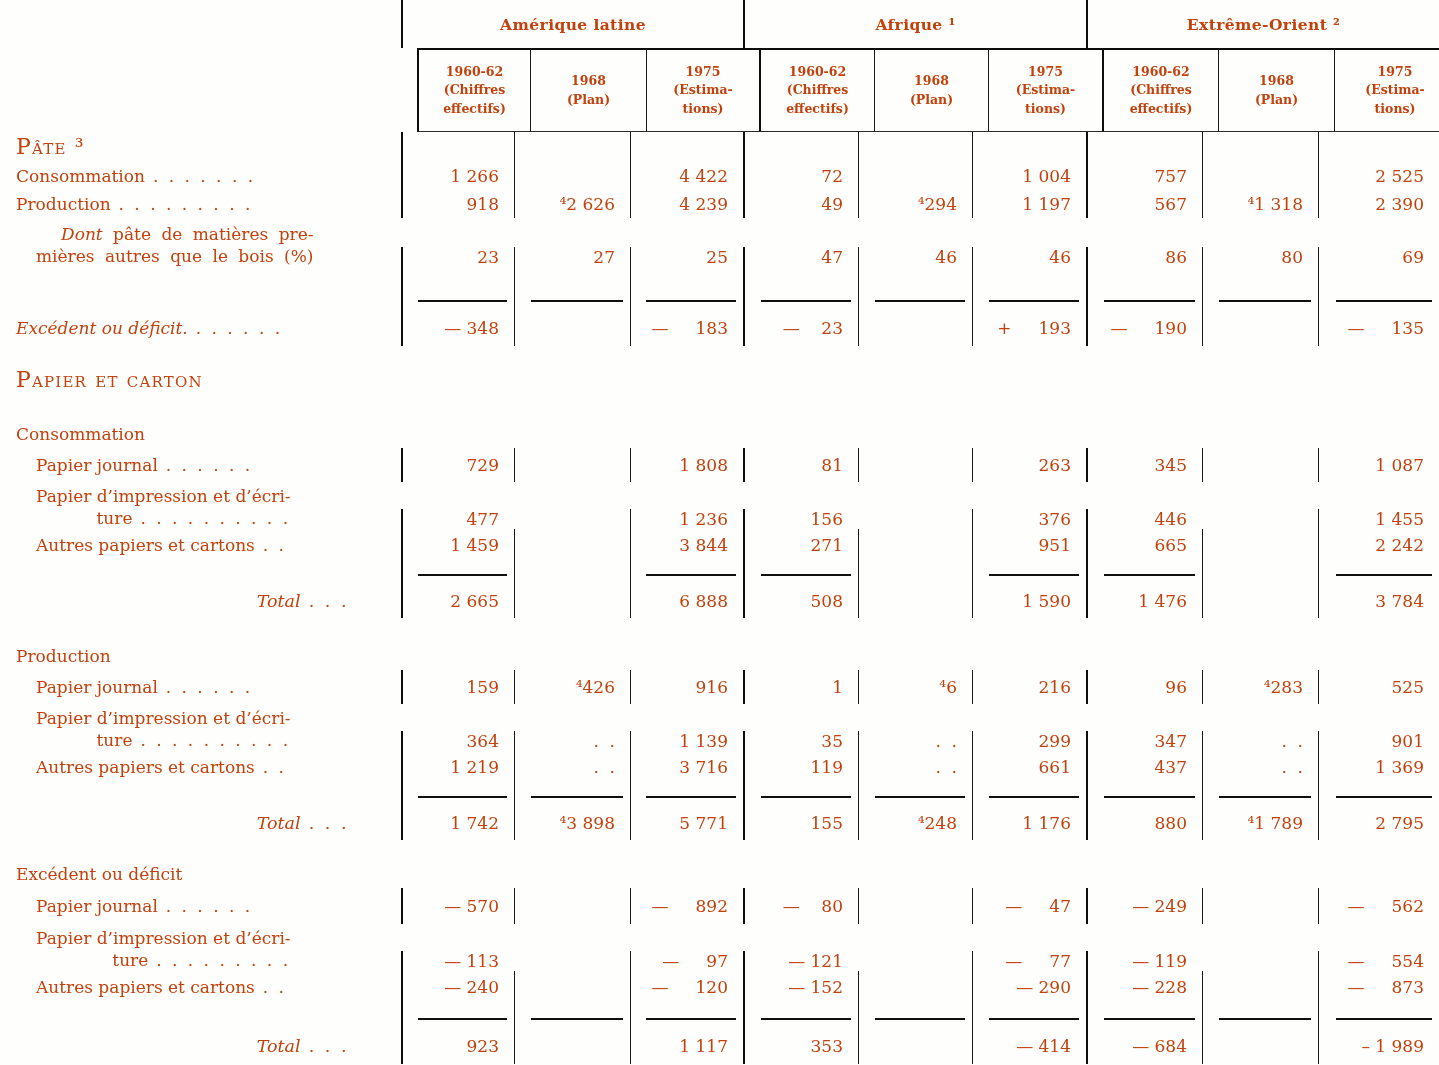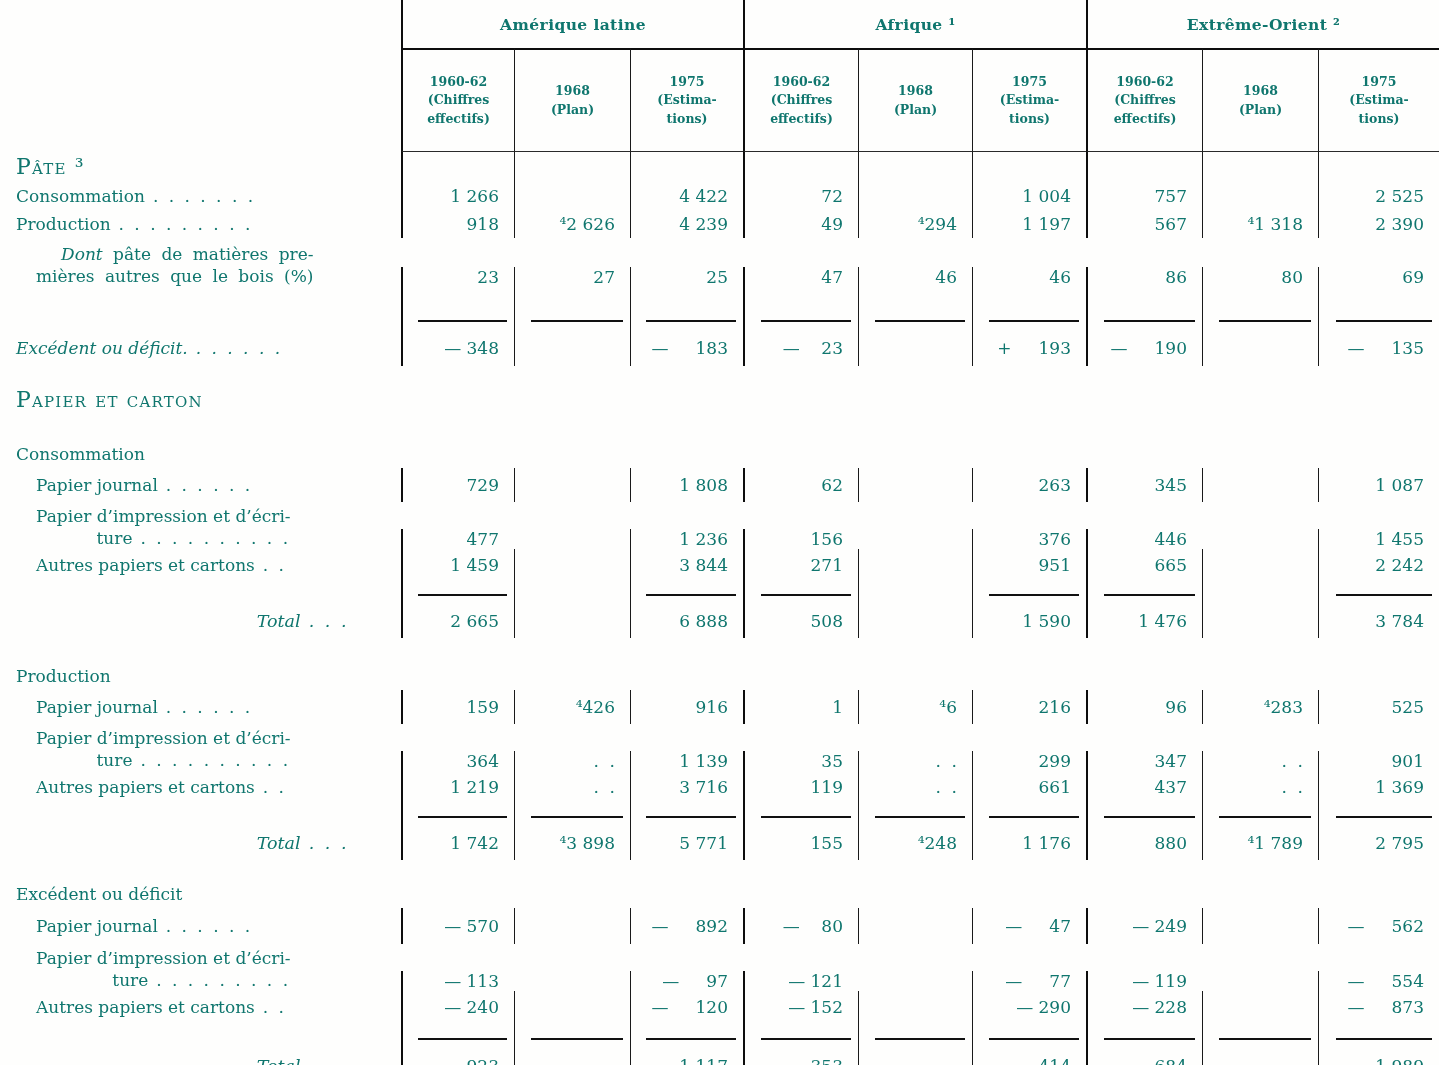--- a/index.html
+++ b/index.html
@@ -1,34 +1,34 @@
 <!DOCTYPE html>
 <html><head>
 <meta charset="utf-8">
 <style>
   html,body{margin:0;padding:0;background:#ffffff;}
   .page{
     position:relative;width:1439px;height:1065px;background:#fefefd;
-    font-family:"DejaVu Serif", serif;color:#0f766e;overflow:hidden;
+    font-family:"DejaVu Serif", serif;color:#c2410c;overflow:hidden;
   }
   .row{display:grid;}
   .cols4{grid-template-columns:401px 342px 343px 353px;}
   .cols10{grid-template-columns:401px 113px 116px 113px 115px 114px 114px 116px 116px 121px;}
   .c{box-sizing:border-box;display:flex;align-items:center;min-width:0;}
   
   .cols4>.c:nth-child(n+2){border-left:2px solid #0d0d0d;}
   .cols10>.c:nth-child(2),.cols10>.c:nth-child(5),.cols10>.c:nth-child(8){border-left:2px solid #0d0d0d;}
   .cols10>.c:nth-child(3),.cols10>.c:nth-child(4),
   .cols10>.c:nth-child(6),.cols10>.c:nth-child(7),
   .cols10>.c:nth-child(9),.cols10>.c:nth-child(10){border-left:1.5px solid #1a1a1a;}
   
   .ghead{height:48px;}
   .ghead .c{justify-content:center;}
   .glabel{font-weight:bold;font-size:15.5px;letter-spacing:.4px;}
-  .shead{height:104px;}
+  .shead{height:84px;padding-left:16px;}
   .shead>.c:nth-child(n+2){border-top:2px solid #0d0d0d;border-bottom:1.5px solid #2a2a2a;}
   .shead .c{justify-content:center;text-align:center;font-weight:bold;font-size:12.5px;line-height:1.45;}
   .shead .hl{display:block;}
   
   .stub{padding-left:16px;font-size:17px;line-height:1.3;}
   .val{width:100%;text-align:right;padding-right:15px;white-space:pre;font-size:17px;}
   .vb{align-items:flex-end;}
   .vb .val,.vb .stub{padding-bottom:3px;text-align:right;}
   .sc{font-variant:small-caps;letter-spacing:1.2px;font-size:22px;}
   .it{font-style:italic;}
@@ -343,21 +343,21 @@
     <div class="c">
         <span class="val">729</span>
       </div>
     <div class="c">
         <span class="val"></span>
       </div>
     <div class="c">
         <span class="val">1 808</span>
       </div>
     <div class="c">
-        <span class="val">62</span>
+        <span class="val">81</span>
       </div>
     <div class="c">
         <span class="val"></span>
       </div>
     <div class="c">
         <span class="val">263</span>
       </div>
     <div class="c">
         <span class="val">345</span>
       </div>

